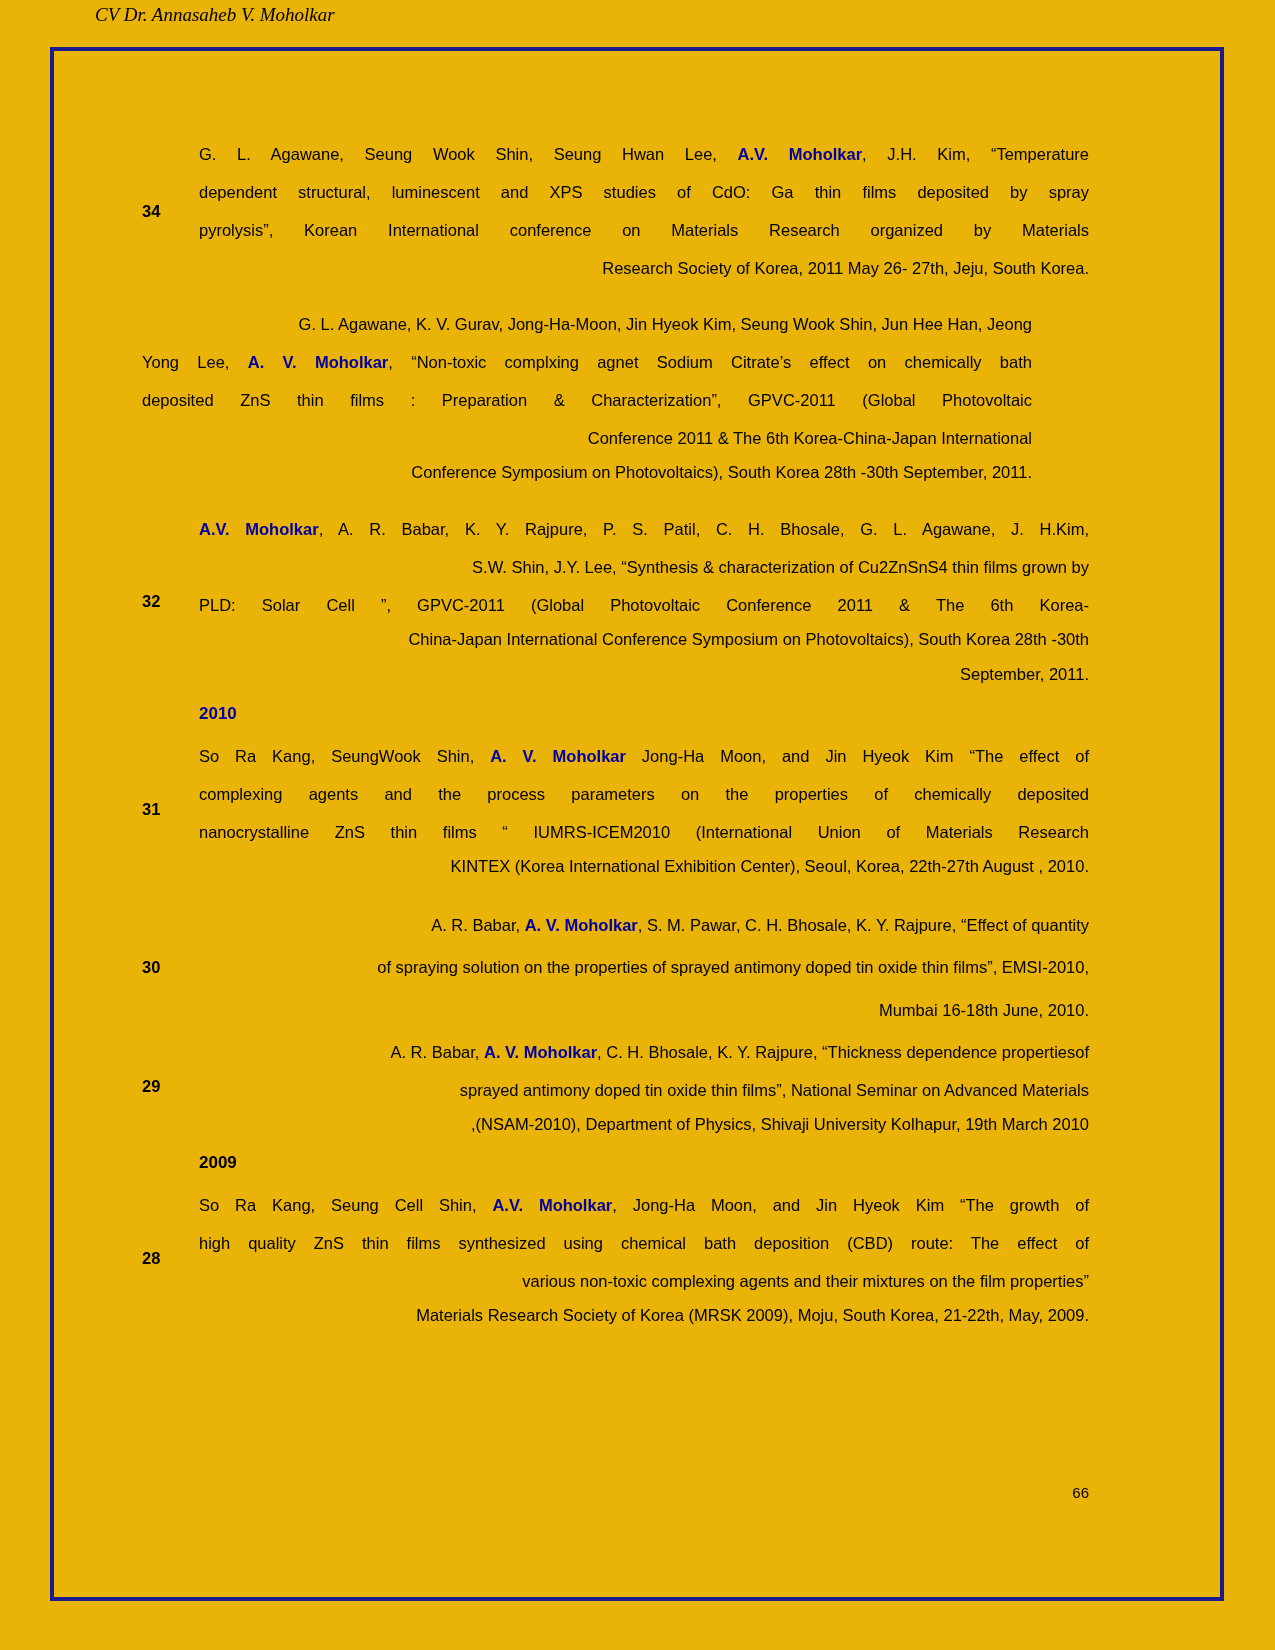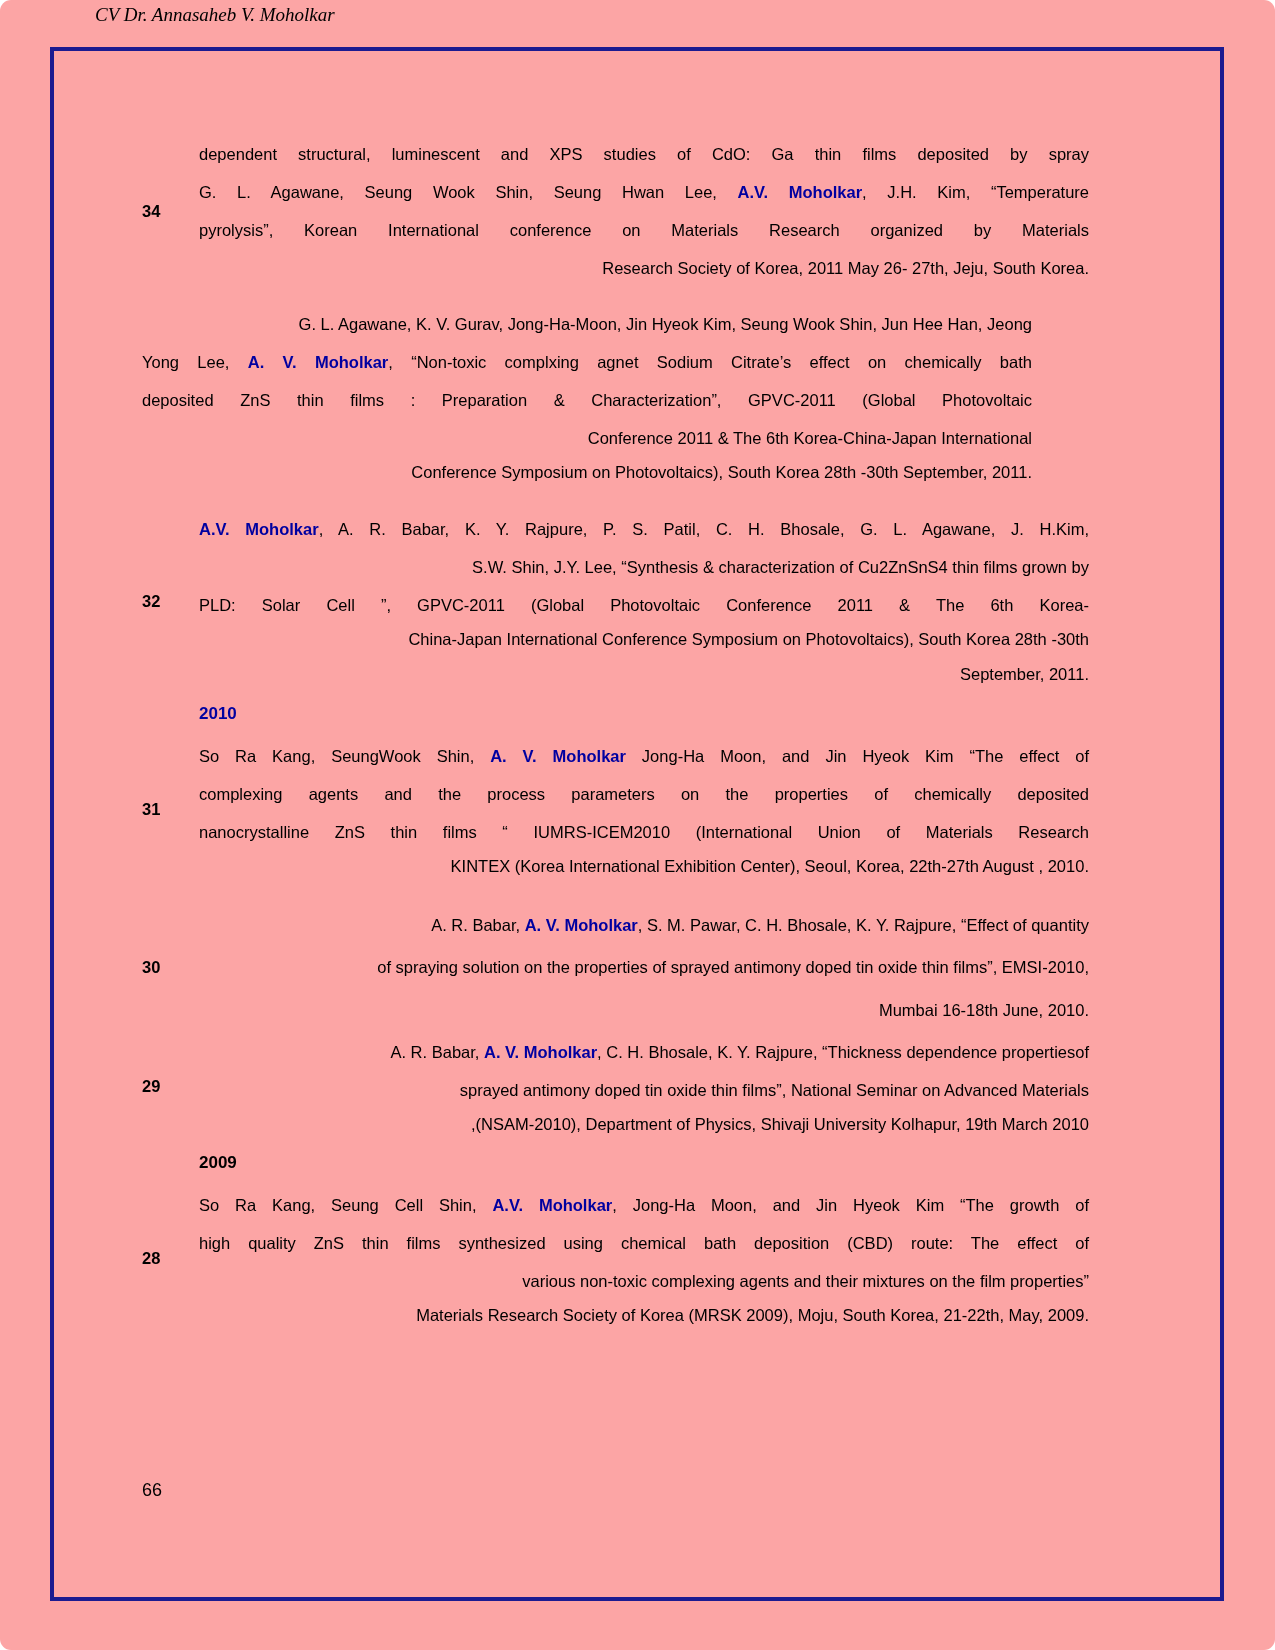--- a/index.html
+++ b/index.html
@@ -3,25 +3,24 @@
 <meta charset="utf-8">
 <style>
   :root{
     --accent:#0000A0;
     --border-navy:#1b1b90;
   }
   html,body{margin:0;padding:0;background:#ffffff;}
   .page{
     position:relative;
     width:1275px;height:1650px;
-    background:#fca5a5;
+    background:#eab308;
     font-family:"Liberation Sans", sans-serif;
     color:#000;
     overflow:hidden;
-    border-radius:11px;
   }
   .page-header{
     position:absolute;left:95px;top:4px;
     font-family:"Liberation Serif", serif;
     font-style:italic;
     font-size:19px;
     color:#000;
   }
   .content-box{
     position:absolute;
@@ -63,37 +62,37 @@
   .entry-33{margin-bottom:22px;}
   .entry-32{margin-bottom:6px;}
   .entry-31{margin-bottom:24px;}
   .entry-30{margin-bottom:4px;}
   .entry-29{margin-bottom:8px;}
   .entry-28{margin-bottom:0;}
   .page-number{
     position:absolute;
     left:88px;width:947px;
     bottom:96px;
-    text-align:left;
-    font-size:18px;
+    text-align:right;
+    font-size:15px;
   }
 </style>
 </head>
 <body>
 
 <div class="page">
   <div class="page-header">CV Dr. Annasaheb V. Moholkar</div>
 
   <div class="content-box">
     <div class="content-inner">
         <div class="entry entry-34">
           <div class="num">34</div>
           <div class="lines">
+            <div class="pub-line just"><span>G. L. Agawane, Seung Wook Shin, Seung Hwan Lee, </span><span class="author">A.V. Moholkar</span><span>, J.H. Kim, “Temperature</span></div>
             <div class="pub-line just"><span>dependent structural, luminescent and XPS studies of CdO: Ga thin films deposited by spray</span></div>
-            <div class="pub-line just"><span>G. L. Agawane, Seung Wook Shin, Seung Hwan Lee, </span><span class="author">A.V. Moholkar</span><span>, J.H. Kim, “Temperature</span></div>
             <div class="pub-line just"><span>pyrolysis”, Korean International conference on Materials Research organized by Materials</span></div>
             <div class="pub-line"><span>Research Society of Korea, 2011 May 26- 27th, Jeju, South Korea.</span></div>
           </div>
         </div>
         <div class="entry entry-33">
           <div class="lines">
             <div class="pub-line"><span>G. L. Agawane, K. V. Gurav, Jong-Ha-Moon, Jin Hyeok Kim, Seung Wook Shin, Jun Hee Han, Jeong</span></div>
             <div class="pub-line just"><span>Yong Lee, </span><span class="author">A. V. Moholkar</span><span>, “Non-toxic complxing agnet Sodium Citrate’s effect on chemically bath</span></div>
             <div class="pub-line just"><span>deposited ZnS thin films : Preparation &amp; Characterization”, GPVC-2011 (Global Photovoltaic</span></div>
             <div class="pub-line"><span>Conference 2011 &amp; The 6th Korea-China-Japan International</span></div>

